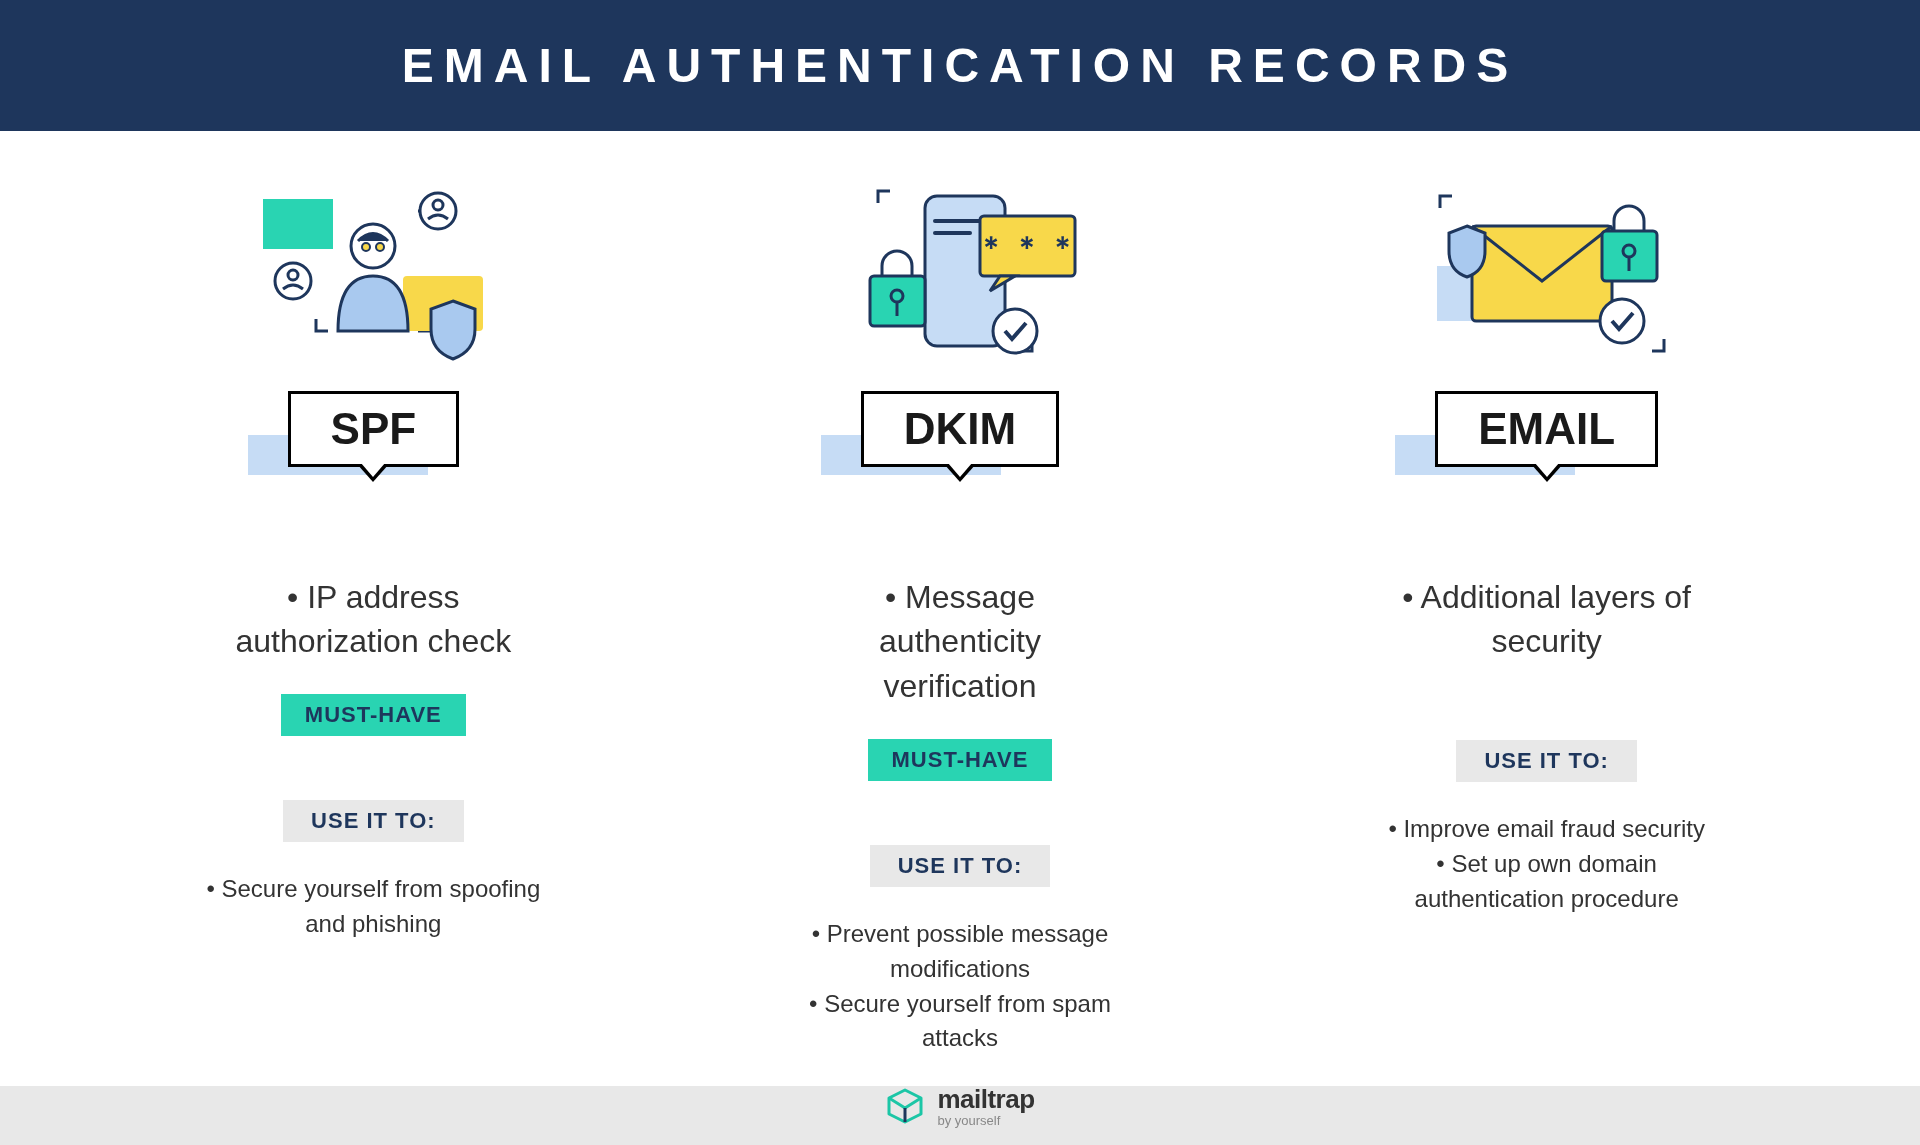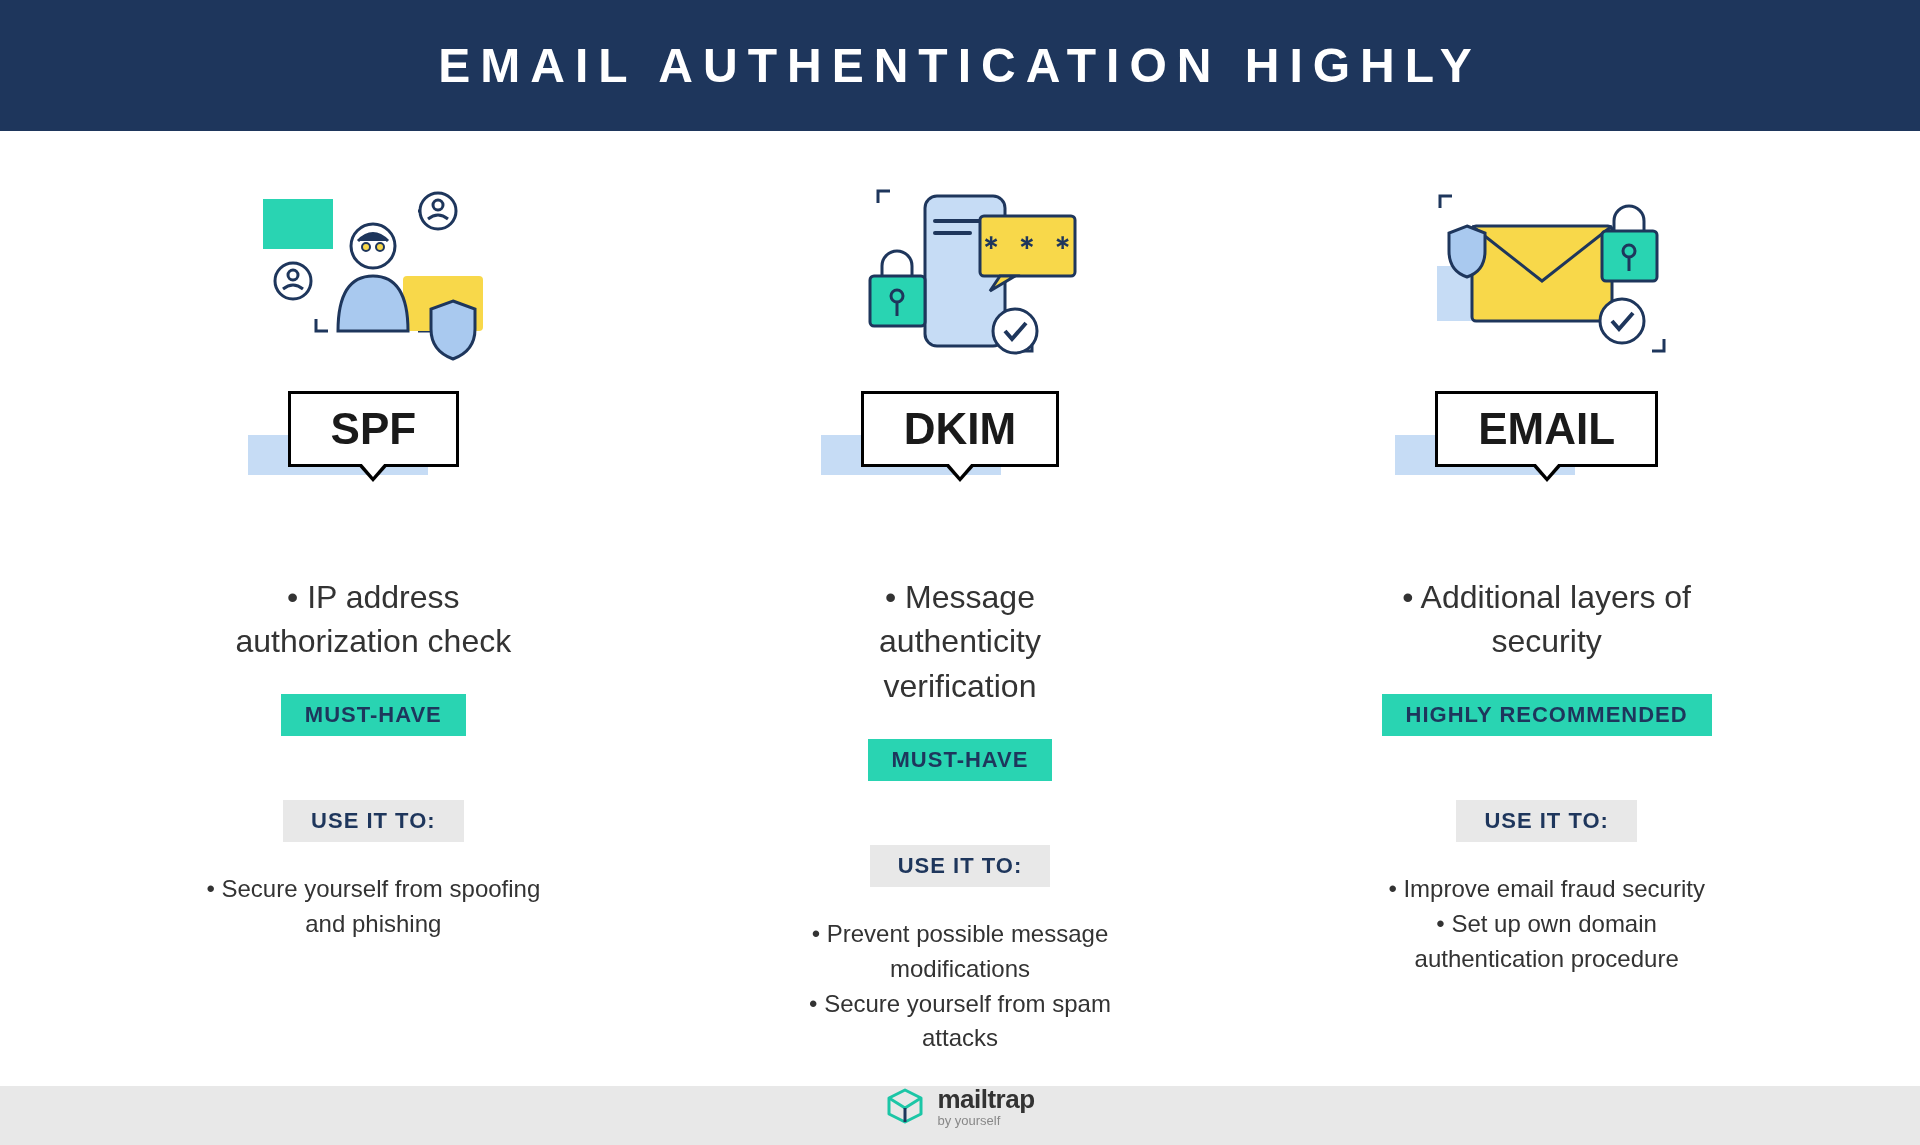--- a/index.html
+++ b/index.html
@@ -118,21 +118,21 @@
     font-size:26px;font-weight:700;color:#333;letter-spacing:-0.5px;
   }
   .footer .brand .by{
     font-size:13px;color:#888;margin-top:2px;
   }
 </style>
 </head>
 <body>
 
 <header class="header">
-  <h1>EMAIL AUTHENTICATION HIGHLY</h1>
+  <h1>EMAIL AUTHENTICATION RECORDS</h1>
 </header>
 
 <main class="content">
 
   <section class="col">
     <div class="illus">
       <svg width="260" height="180" viewBox="0 0 260 180">
 
         <path d="M85 30 h-12 v12 M175 30 h12 v12 M85 150 h-12 v-12 M175 150 h12 v-12" stroke="#1e365c" stroke-width="3" fill="none"></path>
 
@@ -217,21 +217,20 @@
 
         <circle cx="205" cy="140" r="22" fill="#fff" stroke="#1e365c" stroke-width="3"></circle>
         <path d="M195 140 l7 8 l14 -16" stroke="#1e365c" stroke-width="4" fill="none"></path>
       </svg>
     </div>
     <div class="title-wrap">
       <div class="title-shadow"></div>
       <div class="title-box">EMAIL</div>
     </div>
     <div class="desc">• Additional layers of security</div>
-    <div class="badge teal">HIGHLY RECOMMENDED</div>
     <div class="use-label">USE IT TO:</div>
     <div class="uses">• Improve email fraud security<br>• Set up own domain authentication procedure</div>
   </section>
 
 </main>
 
 <footer class="footer">
   <span class="logo-mark">
     <svg width="40" height="40" viewBox="0 0 40 40">
       <path d="M4 12 L20 4 L36 12 L36 28 L20 36 L4 28 Z" fill="none" stroke="#1bc6a6" stroke-width="3" stroke-linejoin="round"></path>

